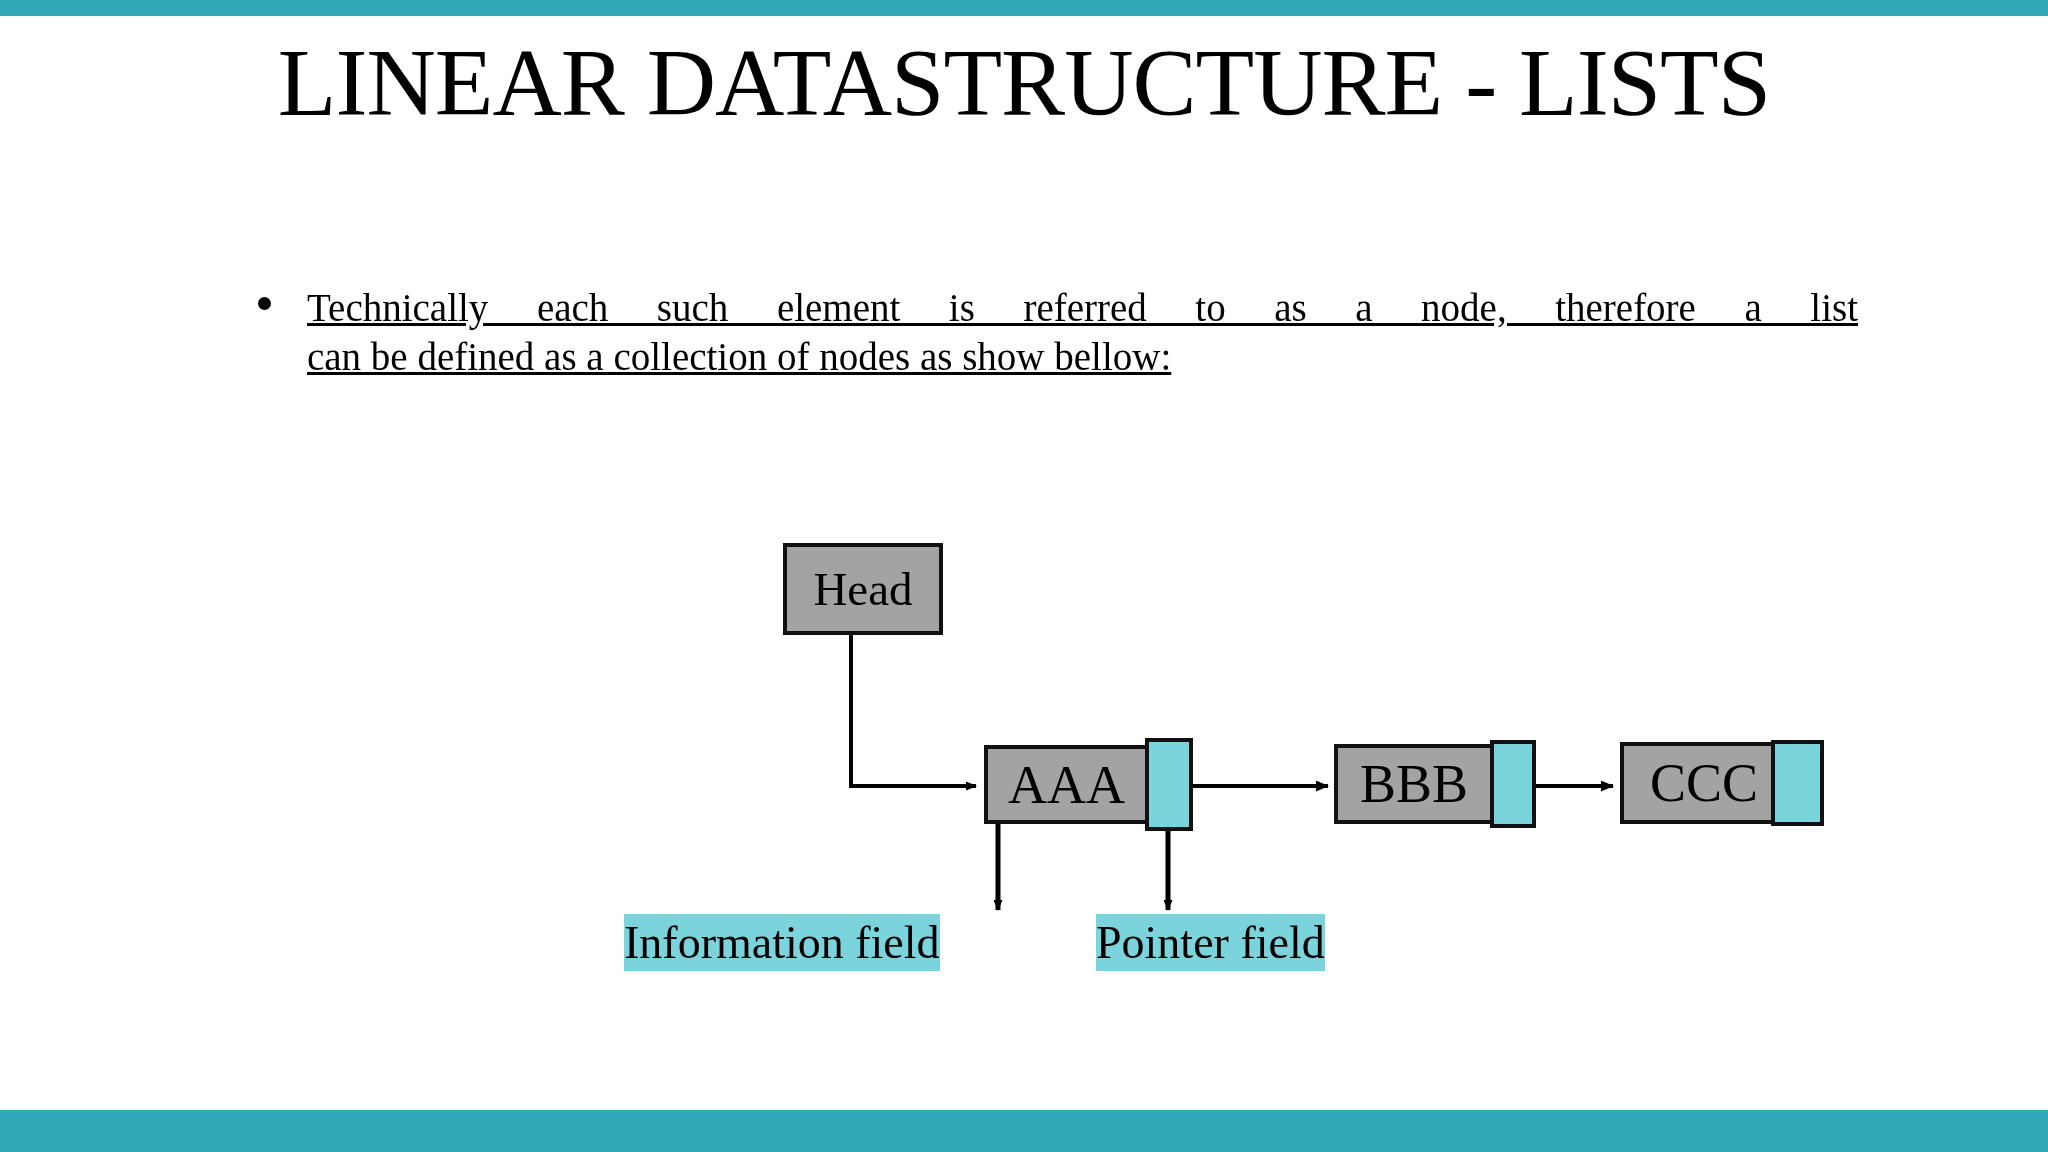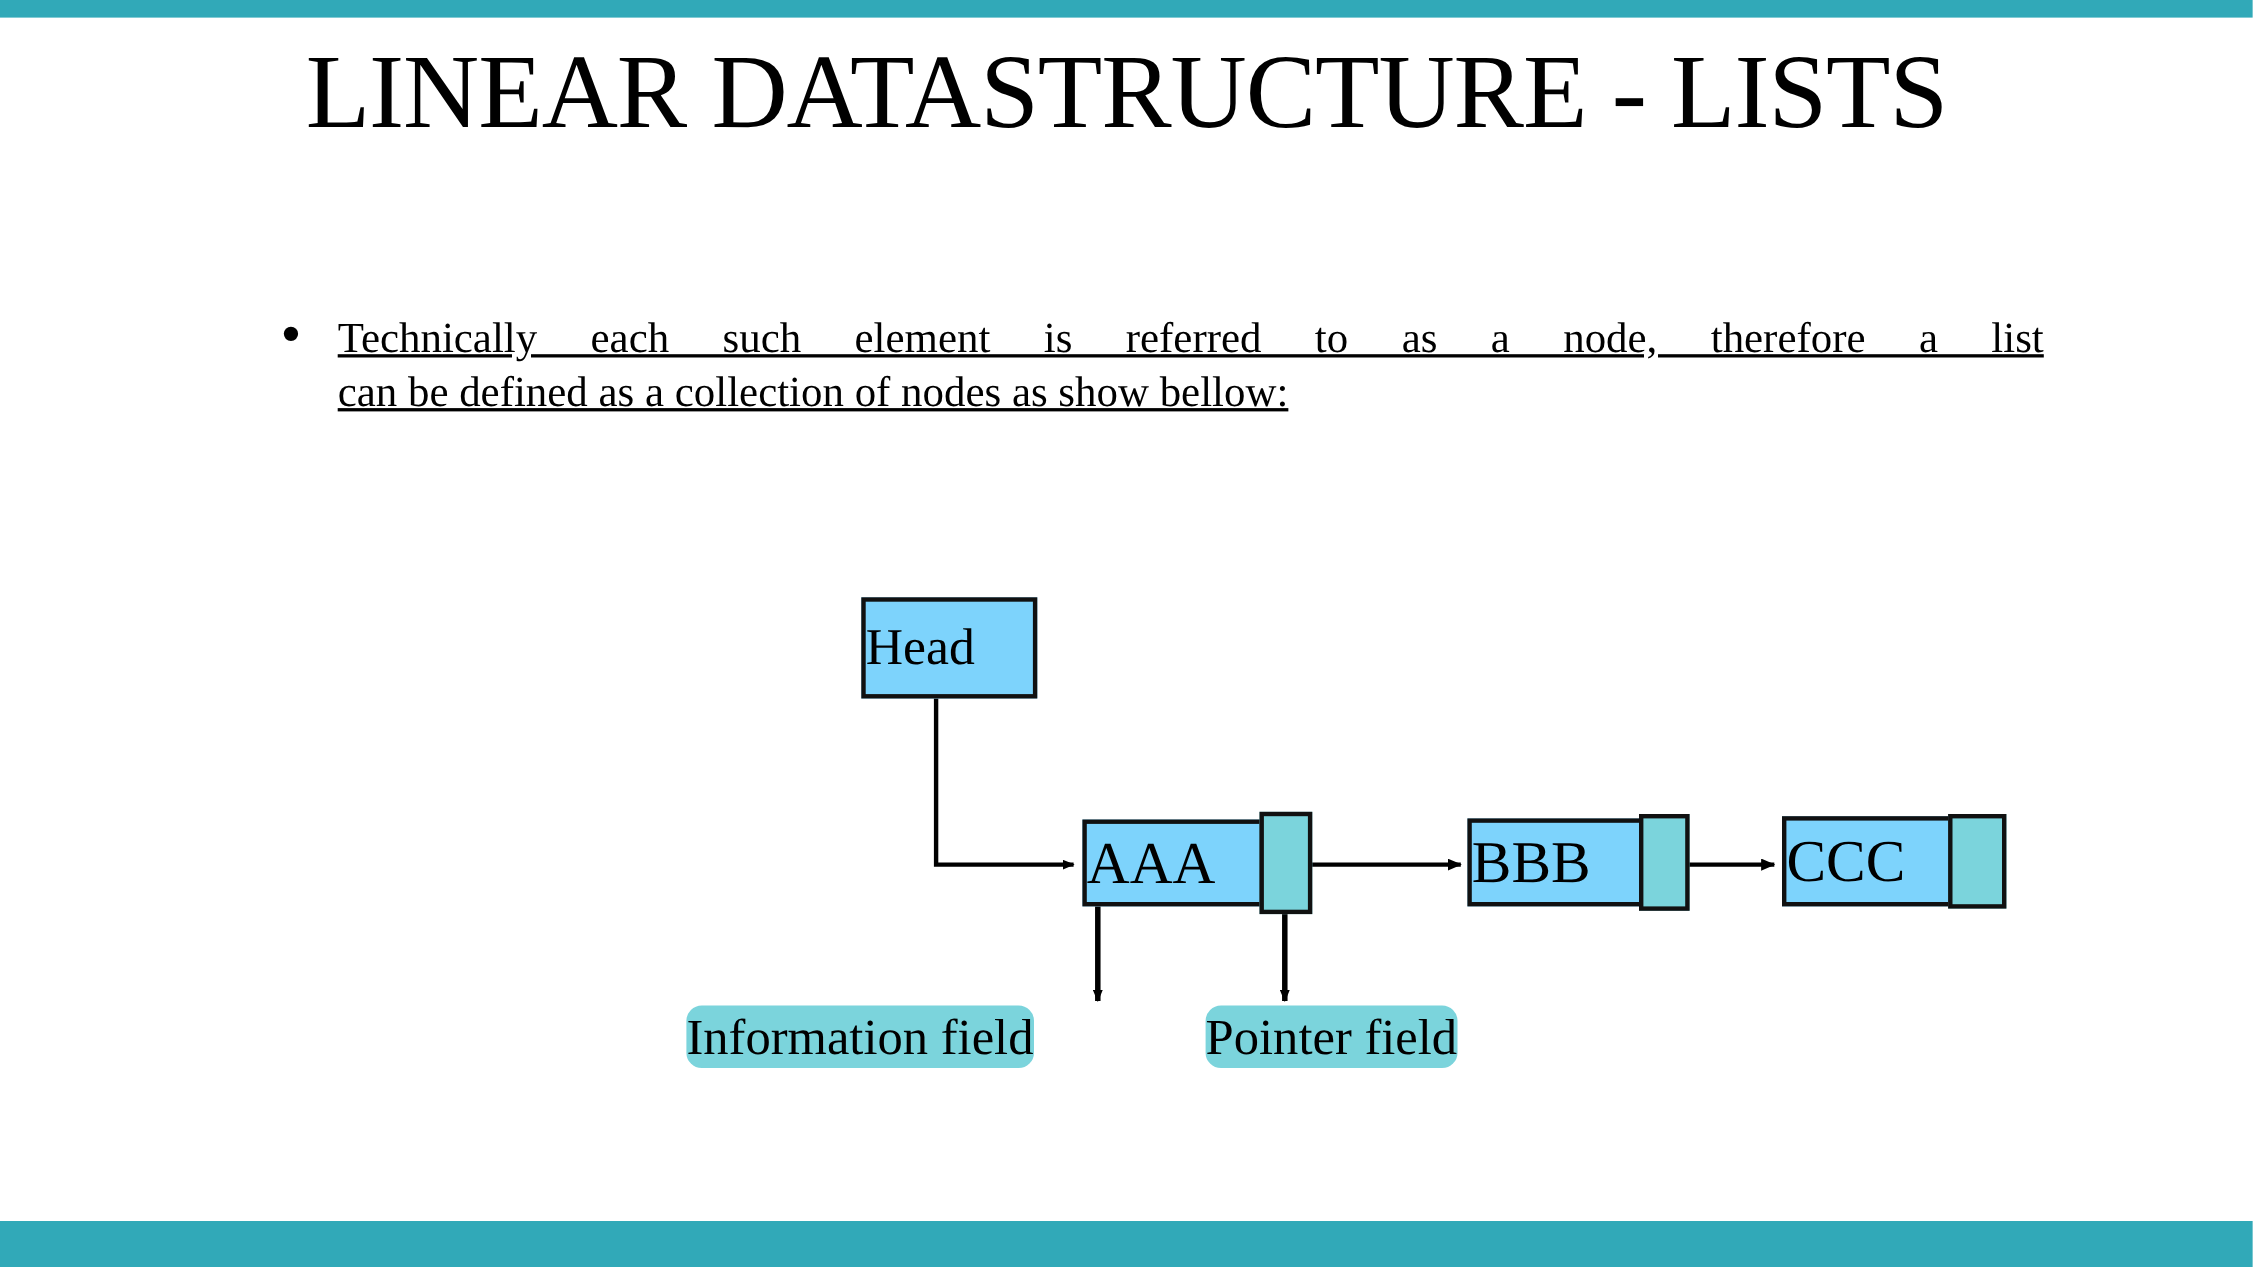--- a/index.html
+++ b/index.html
@@ -85,26 +85,26 @@
   .diagram {
     position: absolute;
     left: 0;
     top: 0;
     width: 2048px;
     height: 1152px;
     pointer-events: none;
   }
   .node-box {
     position: absolute;
-    background: #7dd3fc;
+    background: #a3a3a3;
     border: 4px solid #111111;
     box-sizing: border-box;
     display: flex;
     align-items: center;
-    justify-content: flex-start;
+    justify-content: center;
     font-family: "Liberation Serif", serif;
     color: #000000;
   }
   .head-box {
     left: 783px;
     top: 543px;
     width: 160px;
     height: 92px;
     font-size: 47px;
   }
@@ -159,21 +159,20 @@
     position: absolute;
     font-family: "Liberation Serif", serif;
     font-size: 46px;
     color: #000000;
     white-space: nowrap;
     line-height: 1;
   }
   .field-label > span {
     background: #7BD4DC;
     padding: 3px 0 3px 0;
-    border-radius: 14px;
   }
   .label-info {
     left: 624px;
     top: 920px;
   }
   .label-ptr {
     left: 1096px;
     top: 920px;
   }
 </style>

